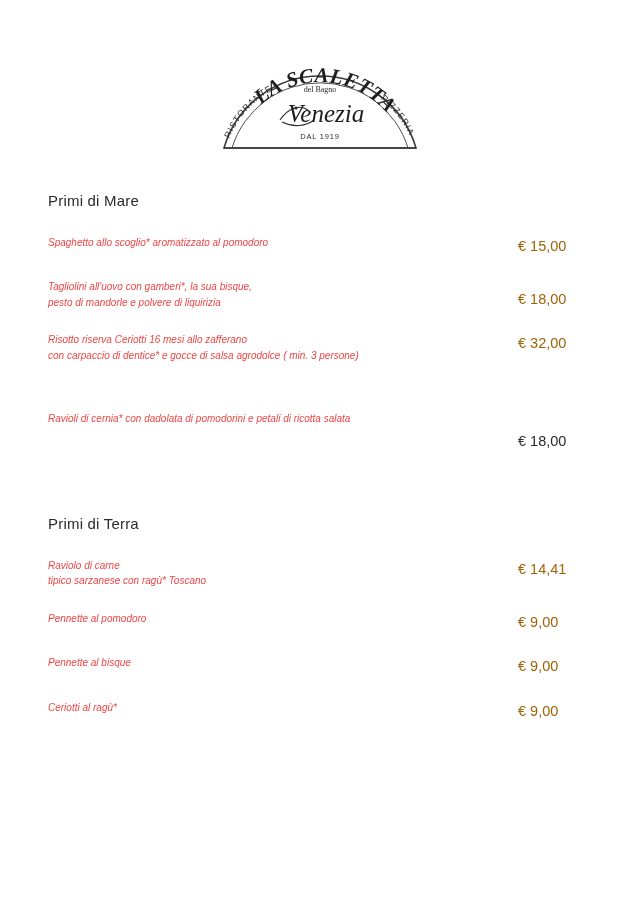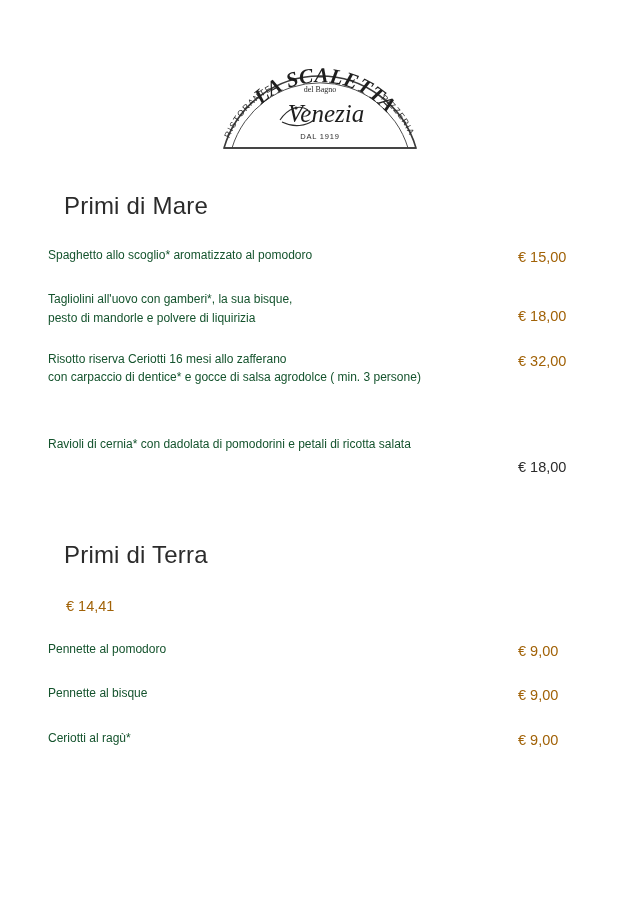--- a/index.html
+++ b/index.html
@@ -33,48 +33,49 @@
     display: block;
   }
 
   
   .menu {
     padding: 0 48px 0 48px;
     box-sizing: border-box;
   }
 
   .section-title {
-    font-size: 24px;
+    font-size: 15px;
     font-weight: 400;
     letter-spacing: 0.2px;
     color: #2b2b2b;
-    margin: 16px;
+    margin: 0;
   }
 
   .section-primi-mare .section-title { margin-top: 34px; }
   .section-primi-terra .section-title { margin-top: 66px; }
 
   .items {
     margin-top: 26px;
   }
 
   .item {
     display: flex;
     align-items: flex-start;
     justify-content: space-between;
     margin-bottom: 22px;
   }
 
   .item-name {
-    font-size: 12px;
+    font-size: 10px;
     line-height: 1.55;
-    color: #14532d;
+    color: #ef4444;
     flex: 1 1 auto;
     padding-right: 12px;
     white-space: pre-line;
+    font-style: italic;
   }
 
   .item-price {
     font-size: 14.5px;
     line-height: 1.55;
     color: #a16207;
     flex: 0 0 auto;
     width: 92px;
     text-align: left;
     padding-left: 18px;
@@ -178,20 +179,22 @@
 
     </div>
   </section>
 
   <section class="section-primi-terra">
     <h2 class="section-title">Primi di Terra</h2>
 
     <div class="items">
 
       <div class="item">
+        <div class="item-name">Raviolo di carne
+tipico sarzanese con ragù* Toscano</div>
         <div class="item-price">€ 14,41</div>
       </div>
 
       <div class="item">
         <div class="item-name">Pennette al pomodoro</div>
         <div class="item-price">€  9,00</div>
       </div>
 
       <div class="item">
         <div class="item-name">Pennette al bisque</div>

